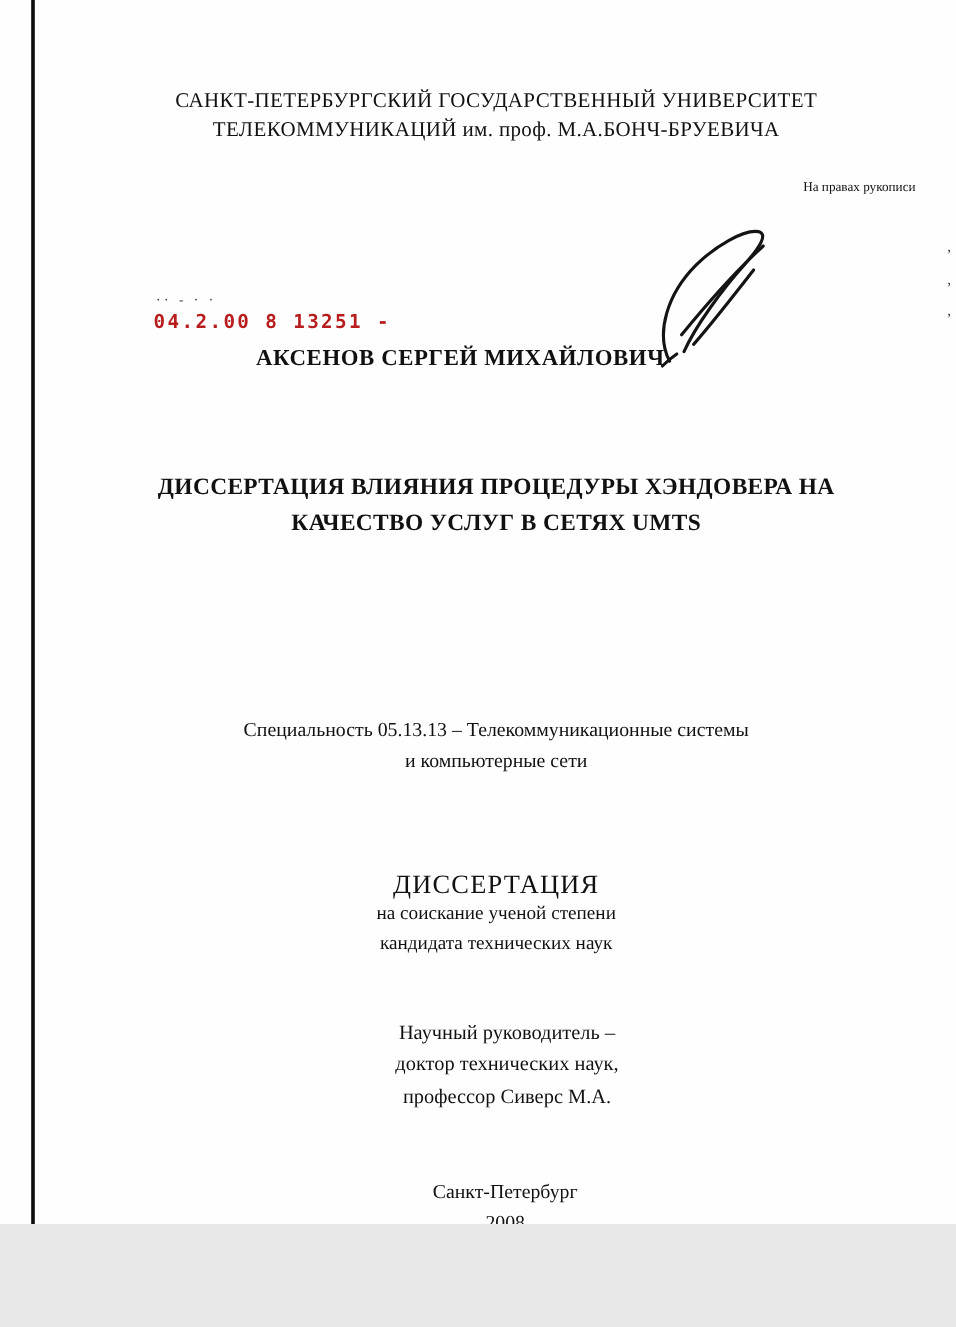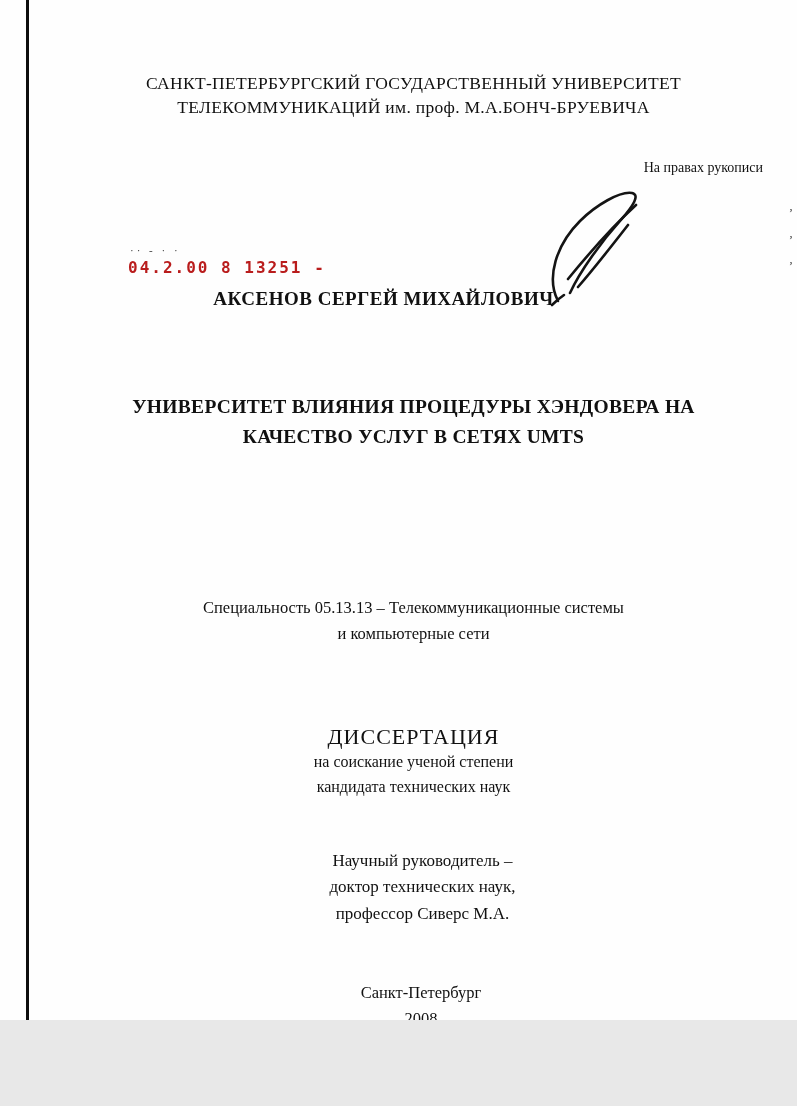--- a/index.html
+++ b/index.html
@@ -32,22 +32,22 @@
   }
   .block { position: absolute; }
   .center { text-align: center; }
   .university {
     left: 60px; right: 30px; top: 72px;
     font-size: 17.5px;
     line-height: 1.35;
     letter-spacing: 0.3px;
   }
   .manuscript-note {
-    right: 34px; top: 160px;
-    font-size: 14px;
+    right: 34px; top: 150px;
+    font-size: 11px;
   }
   .stamp {
     left: 128px; top: 258px;
     font-family: "DejaVu Sans Mono", monospace;
     font-size: 16px;
     letter-spacing: 2px;
     font-weight: bold;
     color: #b91c1c;
   }
   .pen-marks {
@@ -136,21 +136,21 @@
       <path d="M30,118 C 18,95 28,62 52,38 C 68,22 92,8 104,10 C 112,12 106,22 92,38 C 74,58 52,88 42,110"></path>
       <path d="M40,96 C 58,74 84,44 108,22"></path>
       <path d="M50,104 C 64,88 86,60 100,42"></path>
       <path d="M36,112 C 30,116 26,120 24,122"></path>
     </g>
   </svg>
 
   <div class="block author center">АКСЕНОВ СЕРГЕЙ МИХАЙЛОВИЧ</div>
 
   <div class="block title center">
-    <div>УНИВЕРСИТЕТ ВЛИЯНИЯ ПРОЦЕДУРЫ ХЭНДОВЕРА НА</div>
+    <div>ДИССЕРТАЦИЯ ВЛИЯНИЯ ПРОЦЕДУРЫ ХЭНДОВЕРА НА</div>
     <div>КАЧЕСТВО УСЛУГ В СЕТЯХ UMTS</div>
   </div>
 
   <div class="block specialty center">
     <div>Специальность 05.13.13 –  Телекоммуникационные системы</div>
     <div>и компьютерные сети</div>
   </div>
 
   <div class="block dissertation center">ДИССЕРТАЦИЯ</div>
 

